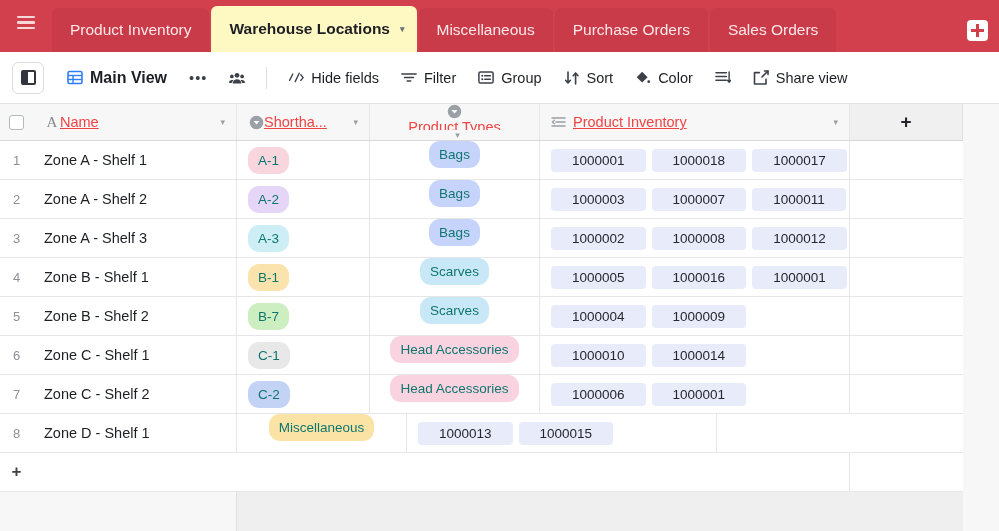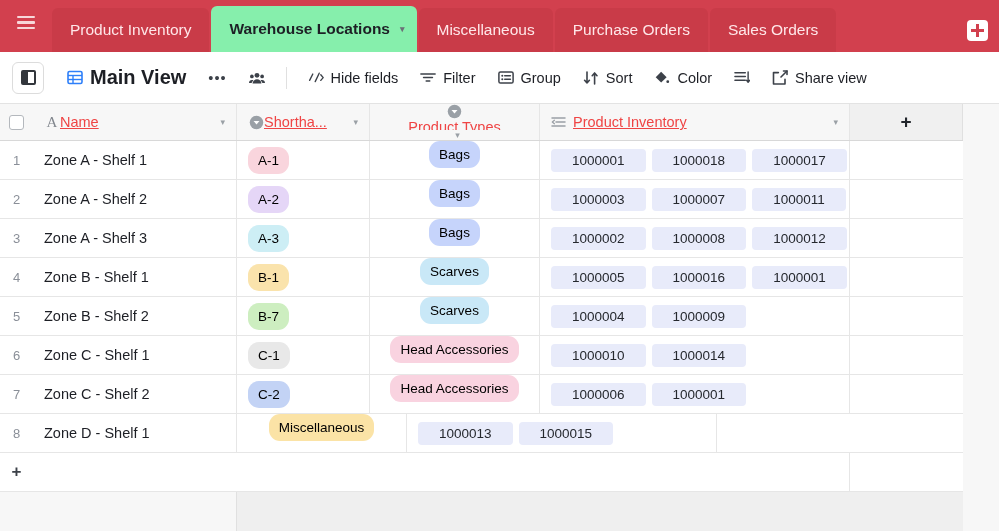--- a/index.html
+++ b/index.html
@@ -36,21 +36,21 @@
     padding: 0 18px;
     color: #ffe7e9;
     font-size: 15.5px;
     background: #c93b48;
     border-radius: 6px 6px 0 0;
     margin-right: 2px;
     cursor: pointer;
     white-space: nowrap;
   }
   .tab.active {
-    background: #86efac;
+    background: #fef9c3;
     color: #1d1f25;
     font-weight: bold;
     height: 46px;
     padding-right: 12px;
   }
   .tab .caret {
     margin-left: 10px;
     font-size: 9px;
     color: #5a5f६6;
     color: #6b7077;
@@ -95,21 +95,21 @@
   .side-toggle .panel::after {
     content: ""; position: absolute; left: 0; top: 0; bottom: 0;
     width: 5px; background: #32363c;
   }
   .tbtn {
     display: flex; align-items: center; gap: 7px;
     padding: 6px 9px; border-radius: 5px;
     font-size: 14.5px; color: #1d1f25;
     cursor: pointer; white-space: nowrap;
   }
-  .viewname { font-weight: bold; font-size: 20px; }
+  .viewname { font-weight: bold; font-size: 16px; }
   .divider { width: 1px; height: 22px; background: #e0e0e0; margin: 0 8px; }
   svg { display: block; }
 
   
   .grid { position: relative; background: #ffffff; }
   .row {
     display: flex;
     border-bottom: 1px solid #e6e6e6;
     height: 39px;
     align-items: stretch;
@@ -143,21 +143,21 @@
   }
   .hdr-label { flex: 1; overflow: hidden; white-space: nowrap;
                text-overflow: ellipsis; color: #ef4444; text-decoration: underline; }
   .hdr-caret { color: #9aa0a6; font-size: 9px; margin-left: 6px; }
   .ficon { width: 16px; display: flex; align-items: center; justify-content: center; }
   .ficon.text { font-size: 15px; color: #82878e; font-family: "Liberation Serif", serif; }
 
   .badge {
     display: inline-flex; align-items: center;
     padding: 6px 10px; border-radius: 11px;
-    font-size: 13.5px; color: #000000;
+    font-size: 13.5px; color: #0f766e;
     white-space: nowrap;
     text-align: center;
   }
   .chip {
     display: inline-flex; align-items: center;
     background: #e8ebfa; border-radius: 4px;
     padding: 4px 21px; font-size: 13.5px; color: #25282e;
     white-space: nowrap;
   }
   .addrow { height: 39px; border-bottom: 1px solid #e6e6e6; display: flex; }

